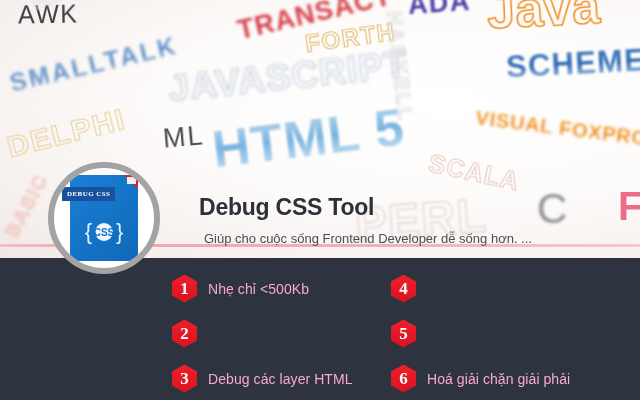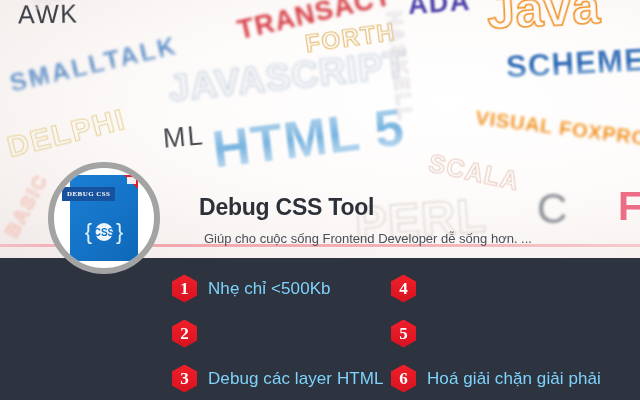--- a/index.html
+++ b/index.html
@@ -148,21 +148,21 @@
     width:25px;height:28px;
     display:flex;align-items:center;justify-content:center;
     background:linear-gradient(180deg,#ef1f2b 0%,#d8121f 100%);
     clip-path:polygon(50% 0%,100% 25%,100% 75%,50% 100%,0% 75%,0% 25%);
     color:#ffffff;
     font-family:"Liberation Serif","DejaVu Serif",serif;
     font-size:17px;font-weight:700;line-height:1;
     box-shadow:0 0 7px rgba(224,30,40,.45);
   }
   .feat-label{
-    color:#7dd3fc;font-size:17px;white-space:nowrap;letter-spacing:.005em;
+    color:#f9a8d4;font-size:14px;white-space:nowrap;letter-spacing:.005em;
   }
 </style>
 </head>
 <body>
 
 <div class="shot">
 
   <div class="header">
     <div class="cloud">
         <div class="w w-awk blurlite">AWK</div>

